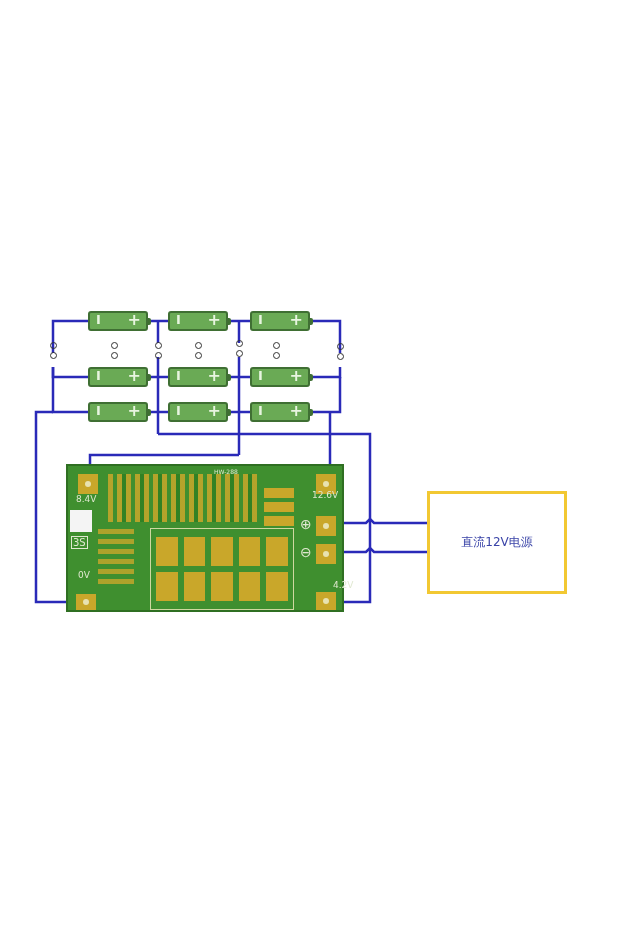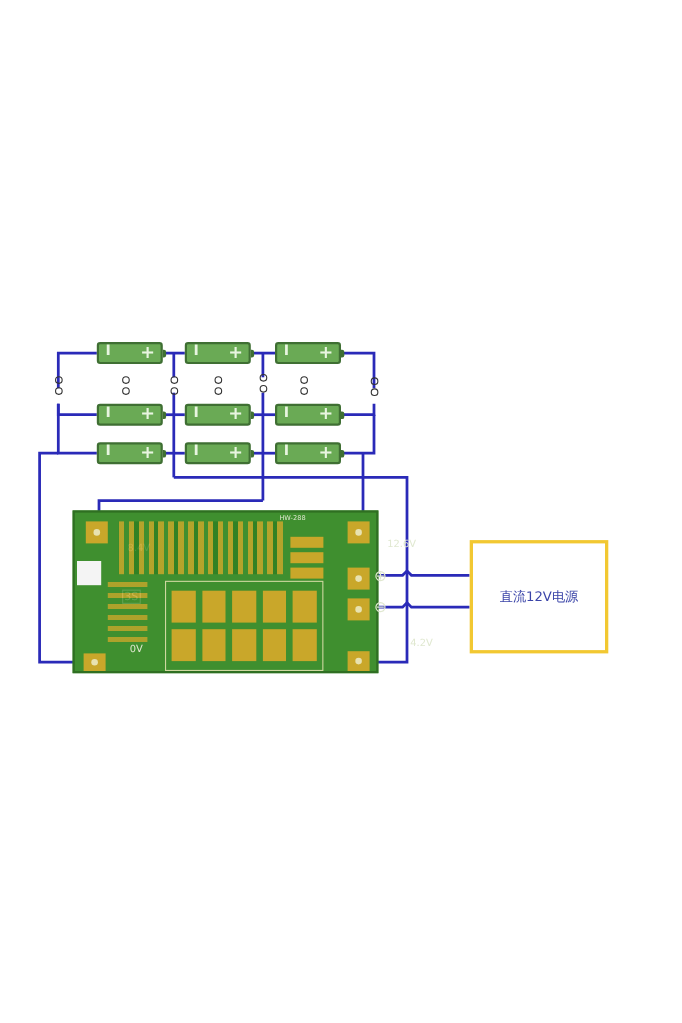--- a/index.html
+++ b/index.html
@@ -5,22 +5,22 @@
   html, body { margin:0; padding:0; background:#ffffff; }
   body { width:620px; height:930px; position:relative; overflow:hidden; font-family:"DejaVu Sans", sans-serif; }
   #canvas { position:absolute; left:0; top:0; width:620px; height:930px; }
   .battery { position:absolute; width:60px; height:20px; background:#6aaa55; border:2px solid #3f6f33; border-radius:3px; box-sizing:border-box; }
   .battery::after { content:""; position:absolute; right:-5px; top:5px; width:3px; height:7px; background:#3f6f33; border-radius:0 2px 2px 0; }
   .battery .neg { position:absolute; left:6px; top:-1px; color:#e8f5e0; font-size:13px; font-weight:bold; }
   .battery .pos { position:absolute; right:5px; top:-3px; color:#e8f5e0; font-size:16px; font-weight:bold; }
   .pcb { position:absolute; left:66px; top:464px; width:278px; height:148px; background:#3f8f2f; border:2px solid #2f6f22; box-sizing:border-box; }
   .pad { position:absolute; background:#c9a72a; }
   .pad-hole { position:absolute; width:6px; height:6px; border-radius:50%; background:#e8e2b0; }
-  .pcb-label { position:absolute; color:#e0e8d0; font-size:9px;margin-left:40px; }
-  .ps-box { position:absolute; left:427px; top:491px; width:126px; height:103px; border:3px solid #f2c832; box-sizing:border-box; background:#fff; display:flex; align-items:center; justify-content:center; }
+  .pcb-label { position:absolute; color:#e0e8d0; font-size:9px; }
+  .ps-box { position:absolute; left:427px; top:491px; width:140px; height:103px; border:3px solid #f2c832; box-sizing:border-box; background:#fff; display:flex; align-items:center; justify-content:center; }
   .ps-box span { color:#3a44a8; font-size:12px; }
   .circle { position:absolute; width:5px; height:5px; border:1.5px solid #333; border-radius:50%; }
 </style>
 </head>
 <body>
 
 <div id="canvas">
   <svg width="620" height="930" style="position:absolute;left:0;top:0">
     <g stroke="#2a2ab8" stroke-width="2.5" fill="none">
 
@@ -133,21 +133,21 @@
     <div class="pcb-label" style="left:232px;top:78px;font-size:14px">⊖</div>
 
     <div class="pad" style="left:248px;top:126px;width:20px;height:18px">
         <div class="pad-hole" style="left:7px;top:6px"></div>
       </div>
     <div class="pcb-label" style="left:265px;top:114px">4.2V</div>
 
     <div class="pad" style="left:8px;top:128px;width:20px;height:16px">
         <div class="pad-hole" style="left:7px;top:5px"></div>
       </div>
-    <div class="pcb-label" style="left:10px;top:120px">0V</div>
+    <div class="pcb-label" style="left:10px;top:104px">0V</div>
 
     <div style="position:absolute;left:2px;top:44px;width:22px;height:22px;background:#f4f4f4"></div>
     <div class="pcb-label" style="left:3px;top:70px;font-size:10px;border:1px solid #e0e8d0;padding:0 1px">3S</div>
     <div class="pcb-label" style="left:146px;top:2px;font-size:6px">HW-288</div>
 
     <div style="position:absolute;left:40px;top:8px;width:150px;height:48px;background:repeating-linear-gradient(90deg,#c9a72a 0 5px,#3f8f2f 5px 9px,#c9a72a 9px 14px,#2f7f22 14px 18px);opacity:0.85"></div>
     <div style="position:absolute;left:30px;top:58px;width:36px;height:60px;background:repeating-linear-gradient(0deg,#c9a72a 0 5px,#3f8f2f 5px 10px);opacity:0.8"></div>
 
     <div class="pad" style="left:196px;top:22px;width:30px;height:10px"></div>
     <div class="pad" style="left:196px;top:36px;width:30px;height:10px"></div>

